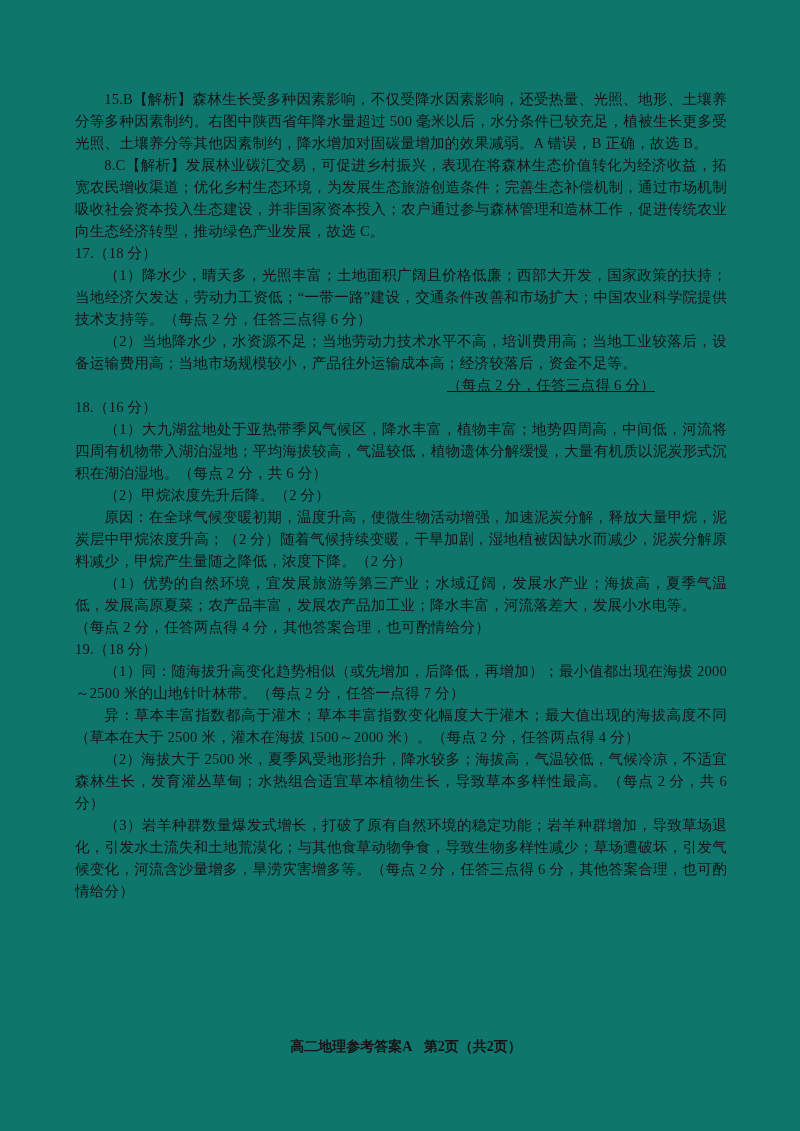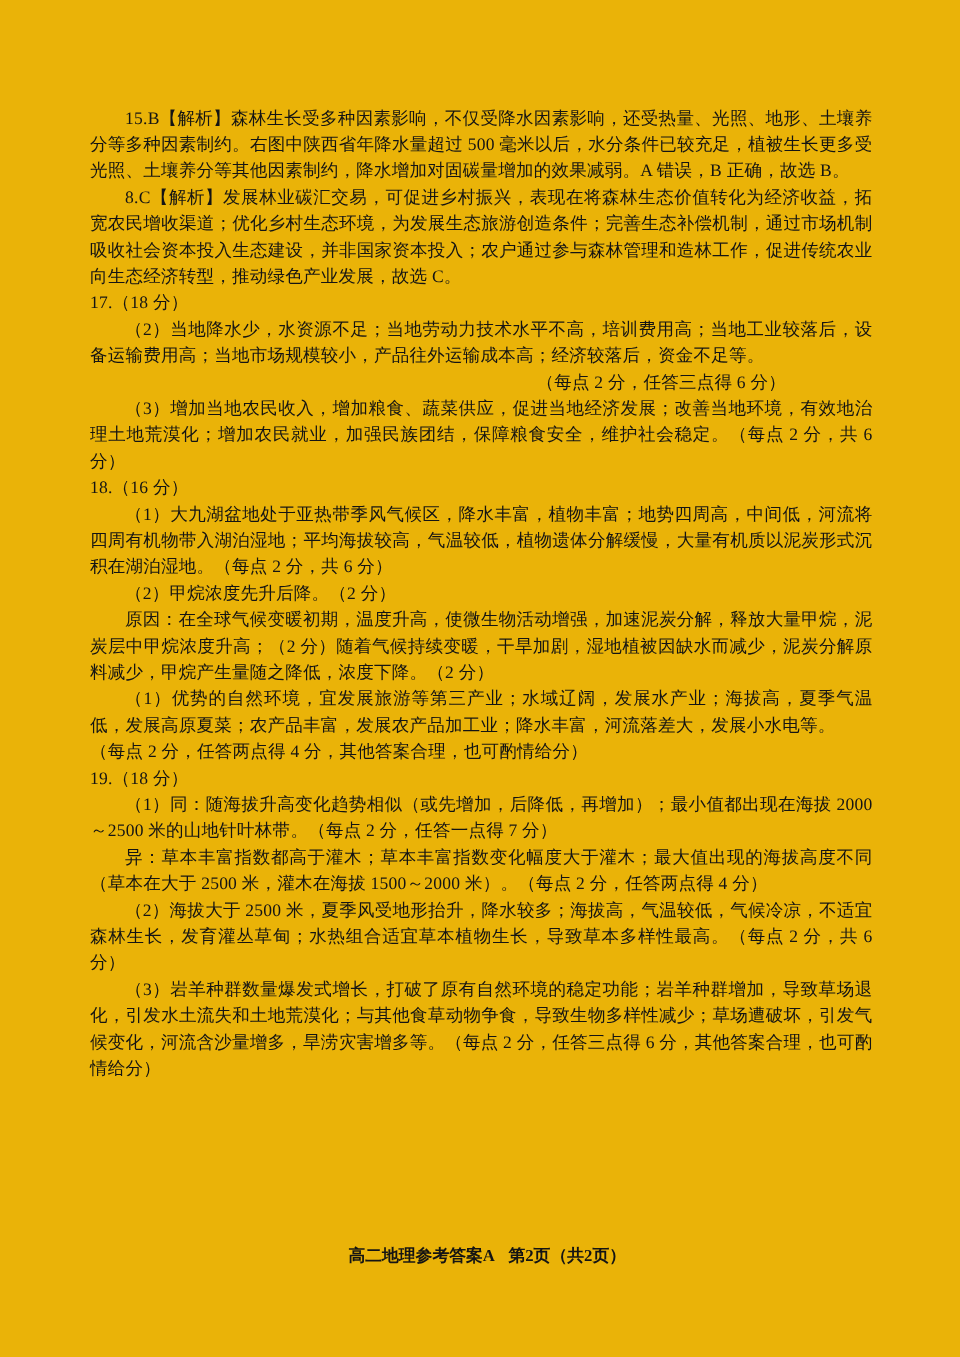--- a/index.html
+++ b/index.html
@@ -4,21 +4,21 @@
 <style>
   html, body {
     margin: 0;
     padding: 0;
     background: #ffffff;
   }
   .page {
     position: relative;
     width: 800px;
     height: 1131px;
-    background: #eab308;
+    background: #0f766e;
     color: #141414;
     font-family: "Liberation Serif", "DejaVu Serif", serif;
     overflow: hidden;
   }
   .content {
     position: absolute;
     top: 88px;
     left: 75px;
     width: 652px;
   }
@@ -26,21 +26,21 @@
     margin: 0;
     font-size: 14.6px;
     line-height: 22px;
     text-align: justify;
     letter-spacing: 0.2px;
     word-break: break-all;
   }
   .content p.indent { text-indent: 2em; }
   .content p.plain  { text-indent: 0; }
   .content p.right  { text-indent: 0; }
-  .content p.right-inset { text-align: right; text-indent: 0; padding-right: 72px; }
+  .content p.right-inset { text-align: right; text-indent: 0; padding-right: 72px; text-decoration: underline; }
   .footer {
     position: absolute;
     top: 1038px;
     left: 12px;
     right: 0;
     text-align: center;
     font-size: 14px;
     font-weight: bold;
     color: #141414;
   }
@@ -49,23 +49,23 @@
 </head>
 <body>
 
 <div class="page">
 
   <div class="content">
 
   <p class="indent">15.B【解析】森林生长受多种因素影响，不仅受降水因素影响，还受热量、光照、地形、土壤养分等多种因素制约。右图中陕西省年降水量超过 500 毫米以后，水分条件已较充足，植被生长更多受光照、土壤养分等其他因素制约，降水增加对固碳量增加的效果减弱。A 错误，B 正确，故选 B。</p>
       <p class="indent">8.C【解析】发展林业碳汇交易，可促进乡村振兴，表现在将森林生态价值转化为经济收益，拓宽农民增收渠道；优化乡村生态环境，为发展生态旅游创造条件；完善生态补偿机制，通过市场机制吸收社会资本投入生态建设，并非国家资本投入；农户通过参与森林管理和造林工作，促进传统农业向生态经济转型，推动绿色产业发展，故选 C。</p>
       <p class="plain">17.（18 分）</p>
+      <p class="indent">（1）降水少，晴天多，光照丰富；土地面积广阔且价格低廉；西部大开发，国家政策的扶持；当地经济欠发达，劳动力工资低；“一带一路”建设，交通条件改善和市场扩大；中国农业科学院提供技术支持等。（每点 2 分，任答三点得 6 分）</p>
       <p class="indent">（2）当地降水少，水资源不足；当地劳动力技术水平不高，培训费用高；当地工业较落后，设备运输费用高；当地市场规模较小，产品往外运输成本高；经济较落后，资金不足等。</p>
       <p class="right-inset">（每点 2 分，任答三点得 6 分）</p>
-      <p class="indent">（3）增加当地农民收入，增加粮食、蔬菜供应，促进当地经济发展；改善当地环境，有效地治理土地荒漠化；增加农民就业，加强民族团结，保障粮食安全，维护社会稳定。（每点 2 分，共 6 分）</p>
       <p class="plain">18.（16 分）</p>
       <p class="indent">（1）大九湖盆地处于亚热带季风气候区，降水丰富，植物丰富；地势四周高，中间低，河流将四周有机物带入湖泊湿地；平均海拔较高，气温较低，植物遗体分解缓慢，大量有机质以泥炭形式沉积在湖泊湿地。（每点 2 分，共 6 分）</p>
       <p class="indent">（2）甲烷浓度先升后降。（2 分）</p>
       <p class="indent">原因：在全球气候变暖初期，温度升高，使微生物活动增强，加速泥炭分解，释放大量甲烷，泥炭层中甲烷浓度升高；（2 分）随着气候持续变暖，干旱加剧，湿地植被因缺水而减少，泥炭分解原料减少，甲烷产生量随之降低，浓度下降。（2 分）</p>
       <p class="indent">（1）优势的自然环境，宜发展旅游等第三产业；水域辽阔，发展水产业；海拔高，夏季气温低，发展高原夏菜；农产品丰富，发展农产品加工业；降水丰富，河流落差大，发展小水电等。</p>
       <p class="right">（每点 2 分，任答两点得 4 分，其他答案合理，也可酌情给分）</p>
       <p class="plain">19.（18 分）</p>
       <p class="indent">（1）同：随海拔升高变化趋势相似（或先增加，后降低，再增加）；最小值都出现在海拔 2000～2500 米的山地针叶林带。（每点 2 分，任答一点得 7 分）</p>
       <p class="indent">异：草本丰富指数都高于灌木；草本丰富指数变化幅度大于灌木；最大值出现的海拔高度不同（草本在大于 2500 米，灌木在海拔 1500～2000 米）。（每点 2 分，任答两点得 4 分）</p>
       <p class="indent">（2）海拔大于 2500 米，夏季风受地形抬升，降水较多；海拔高，气温较低，气候冷凉，不适宜森林生长，发育灌丛草甸；水热组合适宜草本植物生长，导致草本多样性最高。（每点 2 分，共 6 分）</p>

